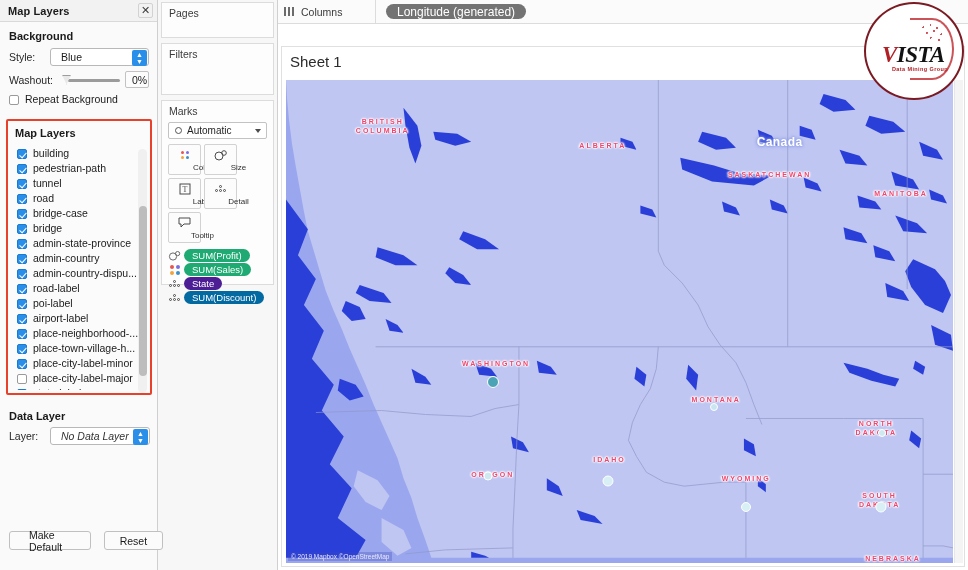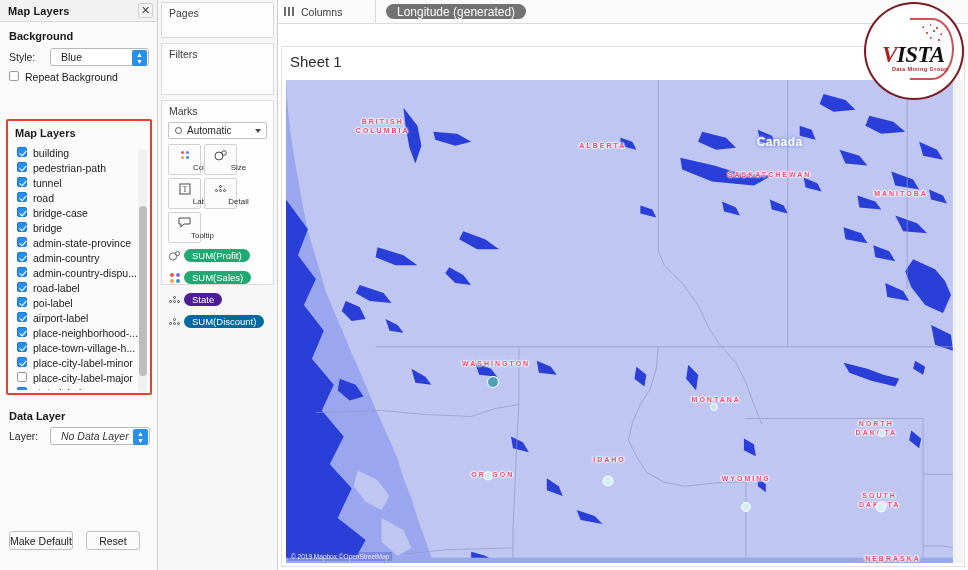--- a/index.html
+++ b/index.html
@@ -93,21 +93,21 @@
     border: 1px solid #9d9d9d;
     clip-path: polygon(0 0, 100% 0, 50% 100%);
   }
   .wash-val {
     flex: 1; height: 17px;
     background: #fcfcfc; border: 1px solid #c2c2c2; border-radius: 2px;
     font-size: 10.5px; color: #1a1a1a;
     display: flex; align-items: center; padding-left: 6px;
   }
 
-  .cb-row { display: flex; align-items: flex-start; padding-left: 9px; margin-bottom: 3px; cursor: pointer; }
+  .cb-row { display: flex; align-items: flex-end; padding-left: 9px; margin-bottom: 3px; cursor: pointer; }
   .cb {
     width: 10px; height: 10px; flex: 0 0 10px;
     border-radius: 2px;
     border: 1px solid #9a9a9a;
     background: #ffffff;
     margin-right: 6px;
     position: relative;
   }
   .cb.on { background: #2a8fe8; border-color: #1a7ad1; }
   .cb.on::after {
@@ -152,21 +152,21 @@
     position: absolute; left: 9px; bottom: 20px;
     display: flex; gap: 13px;
   }
   .btn {
     height: 19px; min-width: 54px;
     background: #fbfbfb;
     border: 1px solid #c0c0c0;
     border-radius: 3px;
     font-size: 10.5px; color: #1a1a1a;
     display: flex; align-items: center; justify-content: center;
-    padding: 0 0;
+    padding: 0 19px;
     cursor: pointer;
   }
 
   
   #shelf-col {
     width: 120px; flex: 0 0 120px;
     background: #f7f7f7;
     border-right: 1px solid #d0d0d0;
     padding: 2px 3px 0 3px;
   }
@@ -204,21 +204,21 @@
   .mark-btn {
     width: 33px; height: 31px;
     background: #fcfcfc; border: 1px solid #d2d2d2; border-radius: 2px;
     display: flex; flex-direction: column; align-items: center; justify-content: center;
     font-size: 8px; color: #2e2e2e; cursor: pointer;
   }
   .mark-btn .gi { height: 14px; display: flex; align-items: center; justify-content: center; }
   .mark-btn .cap { margin-top: 1px; margin-left: 36px; }
 
   .pill-list { padding: 6px 0 0 5px; }
-  .pill-row { display: flex; align-items: flex-end; margin-bottom: 9px; }
+  .pill-row { display: flex; align-items: flex-end; margin-bottom: 1px; }
   .pill-ico { width: 15px; height: 13px; display:flex; align-items:center; justify-content:center; margin-right: 2px; }
   .pill {
     height: 13px;
     border-radius: 7px;
     font-size: 9.5px; color: #ffffff;
     display: flex; align-items: center;
     padding: 0 8px;
     cursor: pointer;
     white-space: nowrap;
   }
@@ -379,20 +379,28 @@
     <div class="sect-head">Background</div>
 
     <div class="row">
       <span class="lbl lbl-style">Style:</span>
       <span class="select-box">
         <span>Blue</span>
         <span class="stepper">▲<br>▼</span>
       </span>
     </div>
 
+    <div class="row">
+      <span class="lbl lbl-wash">Washout:</span>
+      <span class="slider-wrap">
+        <span class="slider-track"></span>
+        <span class="slider-thumb"></span>
+      </span>
+      <span class="wash-val">0%</span>
+    </div>
 
     <div class="cb-row" style="margin-top:3px;">
       <span class="cb"></span>
       <span class="txt">Repeat Background</span>
     </div>
 
     <div id="map-layers-box">
       <div class="sect-head" style="padding:6px 0 4px 7px;">Map Layers</div>
       <div id="layers-list">
           <div class="cb-row">

